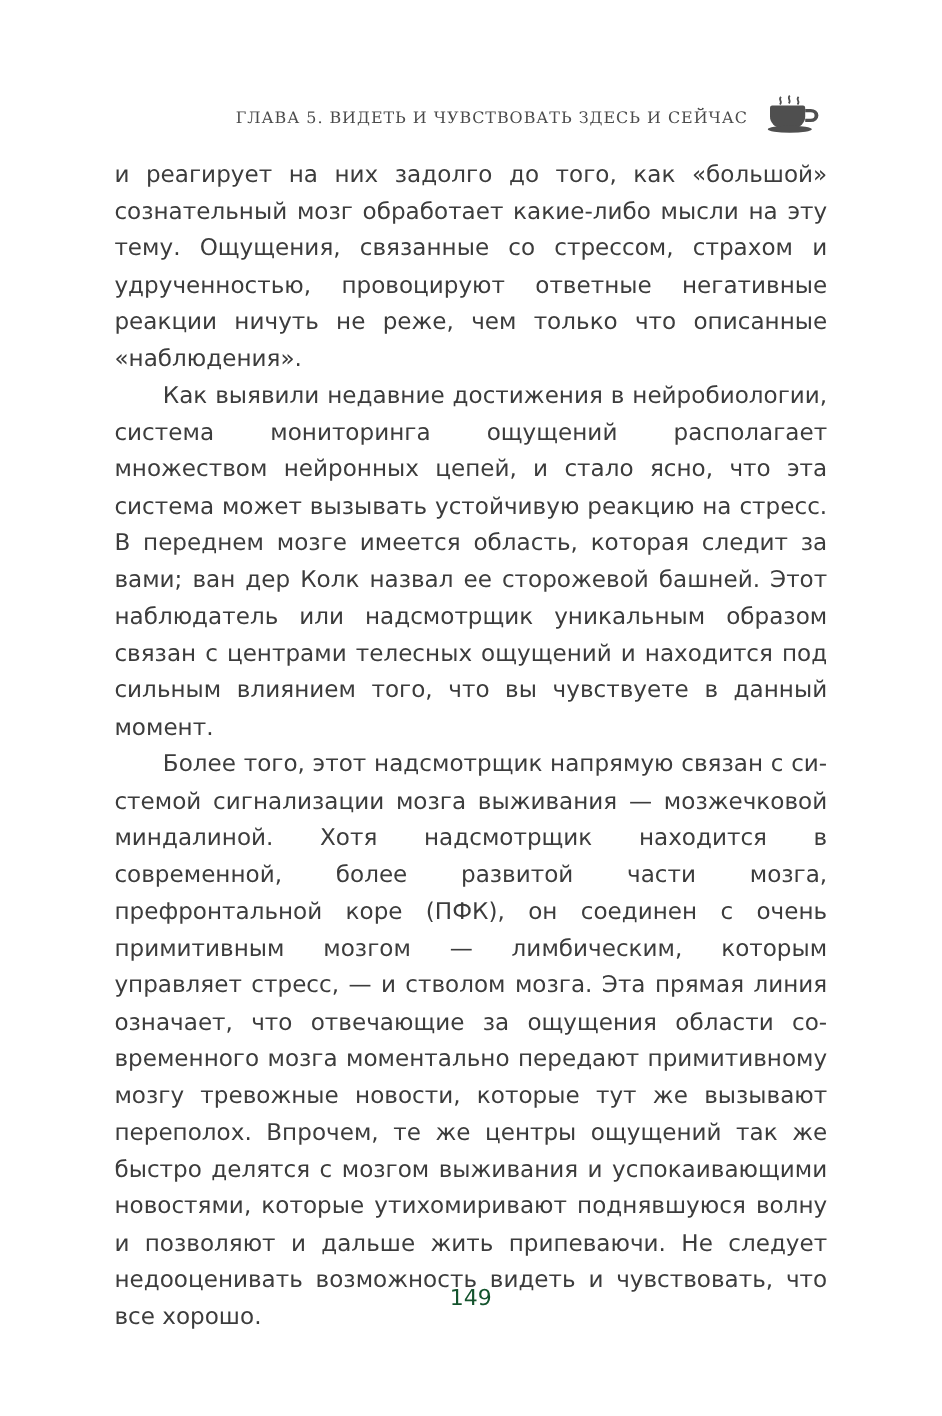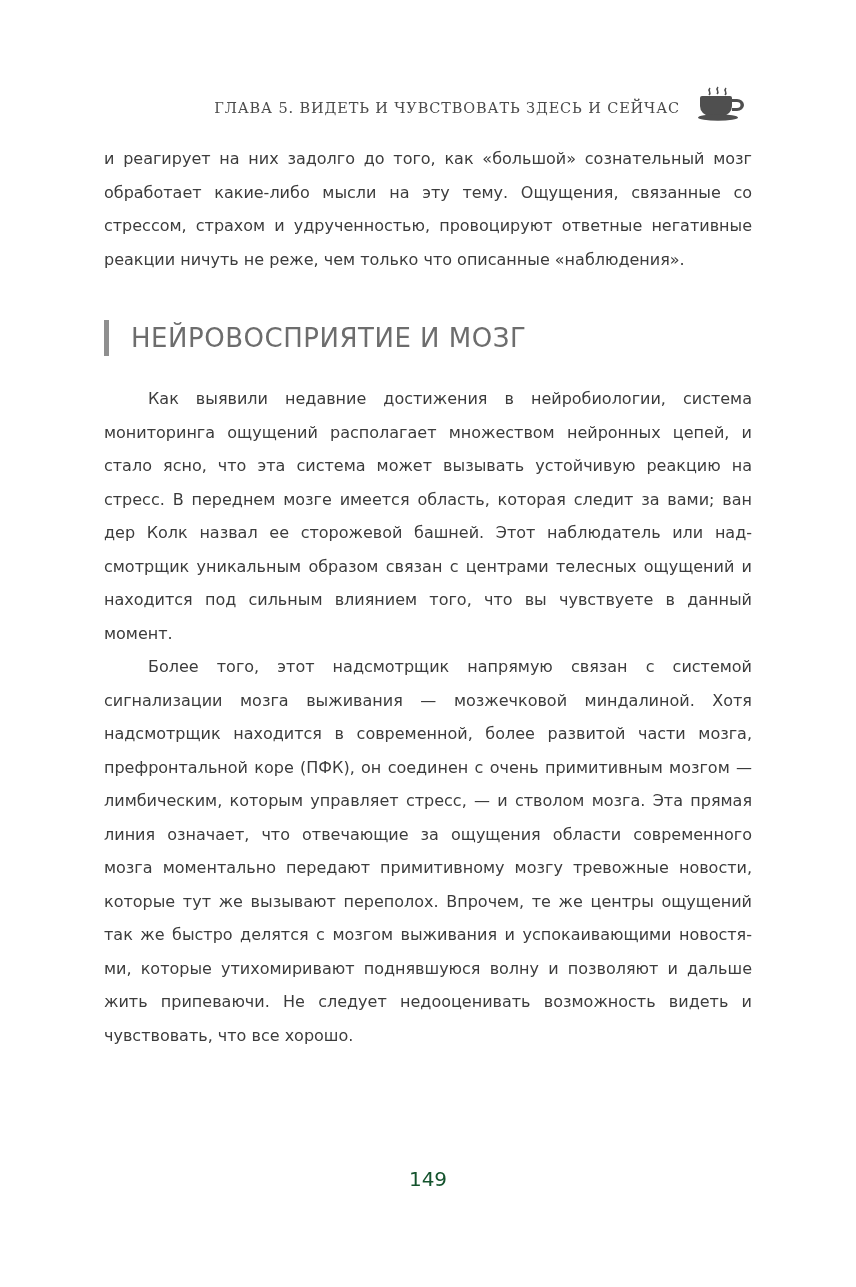--- a/index.html
+++ b/index.html
@@ -51,21 +51,21 @@
   
   .content {
     position: absolute;
     top: 142px;
     left: 104px;
     width: 648px;
   }
   p.body {
     margin: 0;
     font-family: "DejaVu Sans", sans-serif;
-    font-size: 16px;
+    font-size: 21px;
     line-height: 33.5px;
     text-align: justify;
     color: #3c3c3c;
     hyphens: manual;
   }
   p.body + p.body {
     margin-top: 0;
   }
   p.indent {
     text-indent: 44px;
@@ -125,24 +125,20 @@
           <path d="M32 2 c-3 3 2 4 -1 7" stroke="#4f4f4f" stroke-width="1.6" fill="none"></path>
         </g>
       </svg>
     </span>
   </div>
 
   <div class="content">
 
     <p class="body">и реагирует на них задолго до того, как «большой» созна­тельный мозг обработает какие-либо мысли на эту тему. Ощущения, связанные со стрессом, страхом и удрученно­стью, провоцируют ответные негативные реакции ничуть не реже, чем только что описанные «наблюдения».</p>
 
-    <div class="section-heading">
-      <span class="bar"></span>
-      <h2>Нейровосприятие и мозг</h2>
-    </div>
 
     <p class="body indent">Как выявили недавние достижения в нейробиологии, система мониторинга ощущений располагает множеством нейронных цепей, и стало ясно, что эта система может вы­зывать устойчивую реакцию на стресс. В переднем мозге имеется область, которая следит за вами; ван дер Колк на­звал ее сторожевой башней. Этот наблюдатель или над­смотрщик уникальным образом связан с центрами телес­ных ощущений и находится под сильным влиянием того, что вы чувствуете в данный момент.</p>
     <p class="body indent">Более того, этот надсмотрщик напрямую связан с си­стемой сигнализации мозга выживания — мозжечковой миндалиной. Хотя надсмотрщик находится в современной, более развитой части мозга, префронтальной коре (ПФК), он соединен с очень примитивным мозгом — лимбическим, которым управляет стресс, — и стволом мозга. Эта прямая линия означает, что отвечающие за ощущения области со­временного мозга моментально передают примитивному мозгу тревожные новости, которые тут же вызывают пере­полох. Впрочем, те же центры ощущений так же быстро делятся с мозгом выживания и успокаивающими новостя­ми, которые утихомиривают поднявшуюся волну и позво­ляют и дальше жить припеваючи. Не следует недооцени­вать возможность видеть и чувствовать, что все хорошо.</p>
 
   </div>
 
   <div class="folio">149</div>
 
 </div>
 

